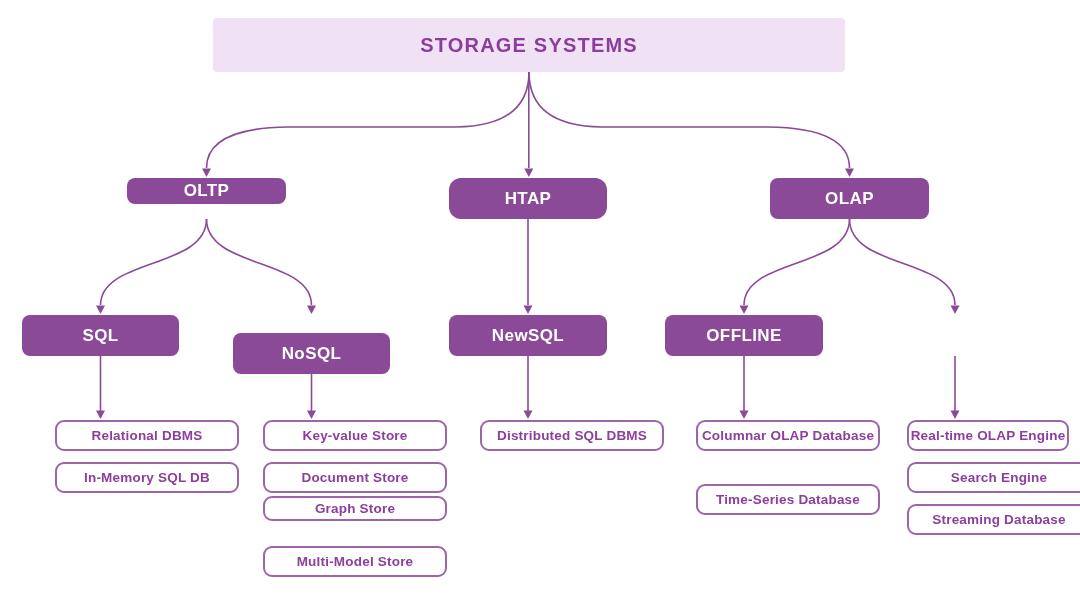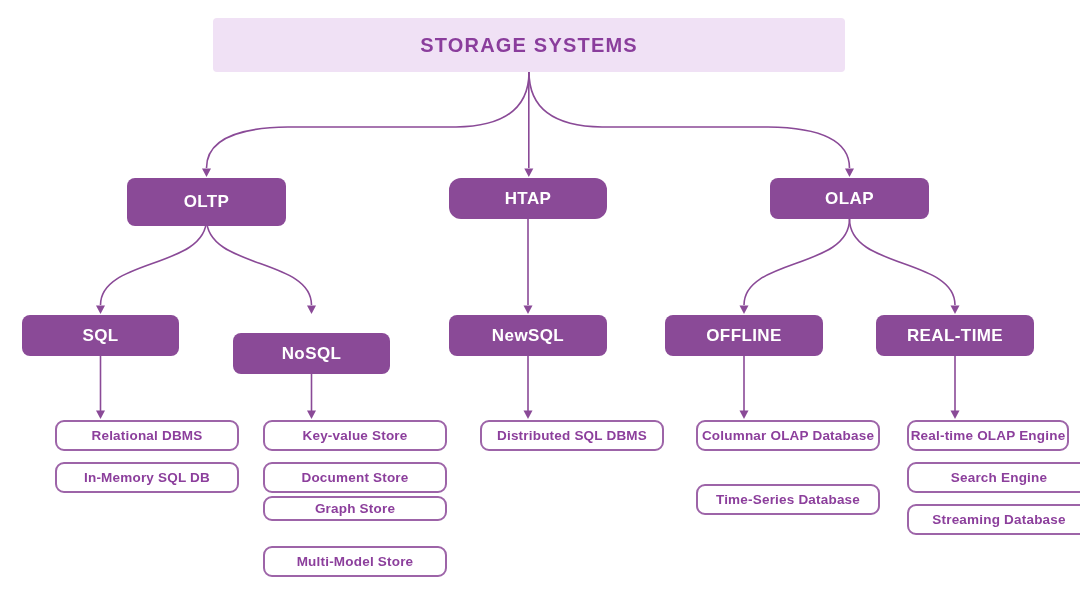--- a/index.html
+++ b/index.html
@@ -105,29 +105,28 @@
 
     <path class="edge" d="M 744 356 L 744 411"></path>
     <polygon class="arrowhead" points="744,419 739.5,410.5 748.5,410.5"></polygon>
 
     <path class="edge" d="M 955 356 L 955 411"></path>
     <polygon class="arrowhead" points="955,419 950.5,410.5 959.5,410.5"></polygon>
   </svg>
 
   <div class="box title-box" style="left:213px; top:18px; width:632px; height:54px;">STORAGE SYSTEMS</div>
 
-  <div class="box node" style="left:127px; top:178px; width:159px; height:48px;">OLTP</div>
+  <div class="box node" style="left:127px; top:178px; width:159px; height:26px;">OLTP</div>
   <div class="box node" style="left:449px; top:178px; width:158px; height:41px;border-radius:12px;">HTAP</div>
   <div class="box node" style="left:770px; top:178px; width:159px; height:41px;">OLAP</div>
 
   <div class="box node" style="left:22px; top:315px; width:157px; height:41px;">SQL</div>
   <div class="box node" style="left:233px; top:333px; width:157px; height:41px;">NoSQL</div>
   <div class="box node" style="left:449px; top:315px; width:158px; height:41px;">NewSQL</div>
   <div class="box node" style="left:665px; top:315px; width:158px; height:41px;">OFFLINE</div>
-  <div class="box node" style="left:876px; top:315px; width:158px; height:41px;">REAL-TIME</div>
 
   <div class="box leaf" style="left:11px; top:420px; width:184px; height:31px;">Relational DBMS</div>
   <div class="box leaf" style="left:11px; top:462px; width:184px; height:31px;">In-Memory SQL DB</div>
 
   <div class="box leaf" style="left:219px; top:420px; width:184px; height:31px;">Key-value Store</div>
   <div class="box leaf" style="left:219px; top:462px; width:184px; height:31px;">Document Store</div>
   <div class="box leaf" style="left:219px; top:496px; width:184px; height:25px;">Graph Store</div>
   <div class="box leaf" style="left:219px; top:546px; width:184px; height:31px;">Multi-Model Store</div>
 
   <div class="box leaf" style="left:436px; top:420px; width:184px; height:31px;">Distributed SQL DBMS</div>

